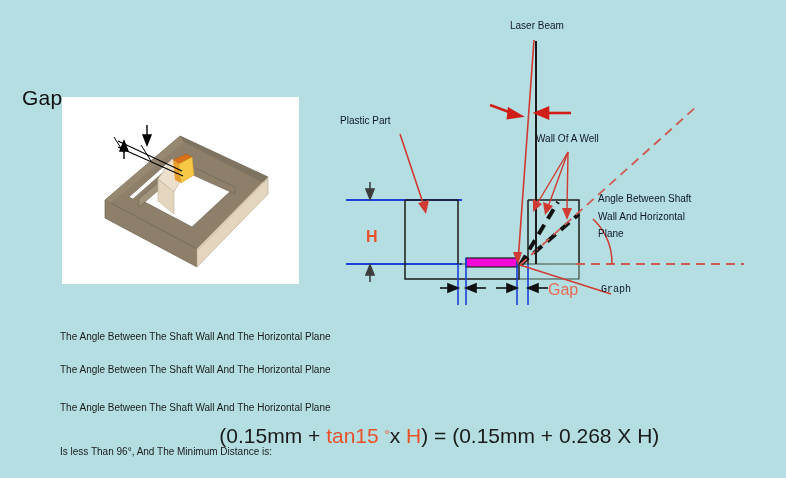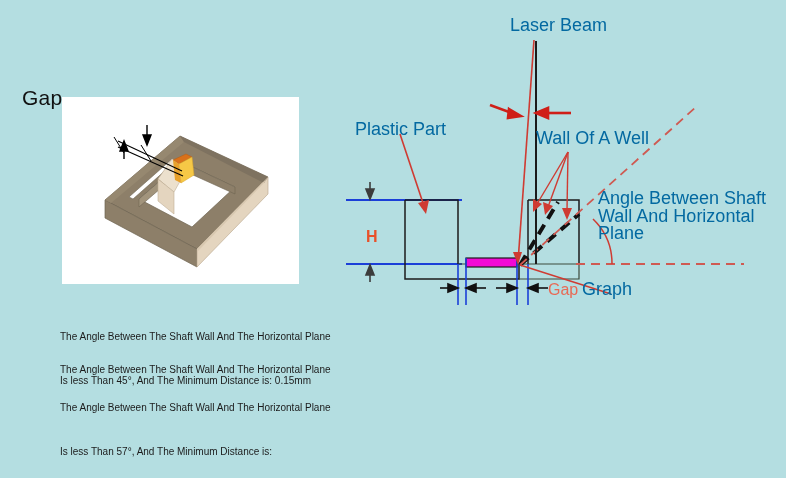--- a/index.html
+++ b/index.html
@@ -45,30 +45,30 @@
     left: 196px; top: 400px;
     font-size: 21px;
     color: #1b1b1b;
     white-space: pre;
   }
   #formula .hot { color: #e8512a; }
   #formula .deg { font-size: 13px; vertical-align: 4px; }
 
   
   .dlabel {
-    font-size: 18px;
-    color: #0369a1;
+    font-size: 10px;
+    color: #0f172a;
     white-space: pre;
     line-height: 17.5px;
   }
   #lbl-laser  { left: 510px; top: 17px; }
-  #lbl-plastic{ left: 355px; top: 112px; margin-top: 9px; }
+  #lbl-plastic{ left: 340px; top: 112px; }
   #lbl-wall   { left: 536px; top: 130px; }
   #lbl-angle  { left: 598px; top: 190px; }
-  #lbl-graph  { left: 582px; top: 281px; }
+  #lbl-graph  { left: 601px; top: 281px; font-family: Liberation Mono, monospace; }
 
   #lbl-15deg {
     left: 545px; top: 80px;
     font-size: 14.5px;
     color: #3a35c9;
     white-space: pre;
   }
   #lbl-15deg .deg { font-size: 10px; vertical-align: 4px; }
 
   #lbl-H {
@@ -217,26 +217,28 @@
 
   <div class="abs dlabel" id="lbl-graph">Graph</div>
 
 
   <div class="abs" id="lbl-H">H</div>
 
   <div class="abs" id="lbl-gap-diagram">Gap</div>
 
   <div class="abs para" id="para1">
     <div>The Angle Between The Shaft Wall And The Horizontal Plane</div>
-    <div>Is less Than 45°, And The Minimum Distance is: 0.15mm</div>
   </div>
 
   <div class="abs para" id="para2">
     <div>The Angle Between The Shaft Wall And The Horizontal Plane</div>
   </div>
 
   <div class="abs para" id="para3">
     <div>The Angle Between The Shaft Wall And The Horizontal Plane</div>
-    <div>Is less Than 57°, And The Minimum Distance is:</div>
-  </div>
-
+    <div>Is less Than 96°, And The Minimum Distance is:</div>
+  </div>
+
+  <div class="abs" id="formula">
+    <span>(0.15mm + </span><span class="hot">tan15 </span><span class="hot deg">°</span><span>x </span><span class="hot">H</span><span>) = (0.15mm + 0.268 X H)</span>
+  </div>
 
 </div>
 
 </body></html>

